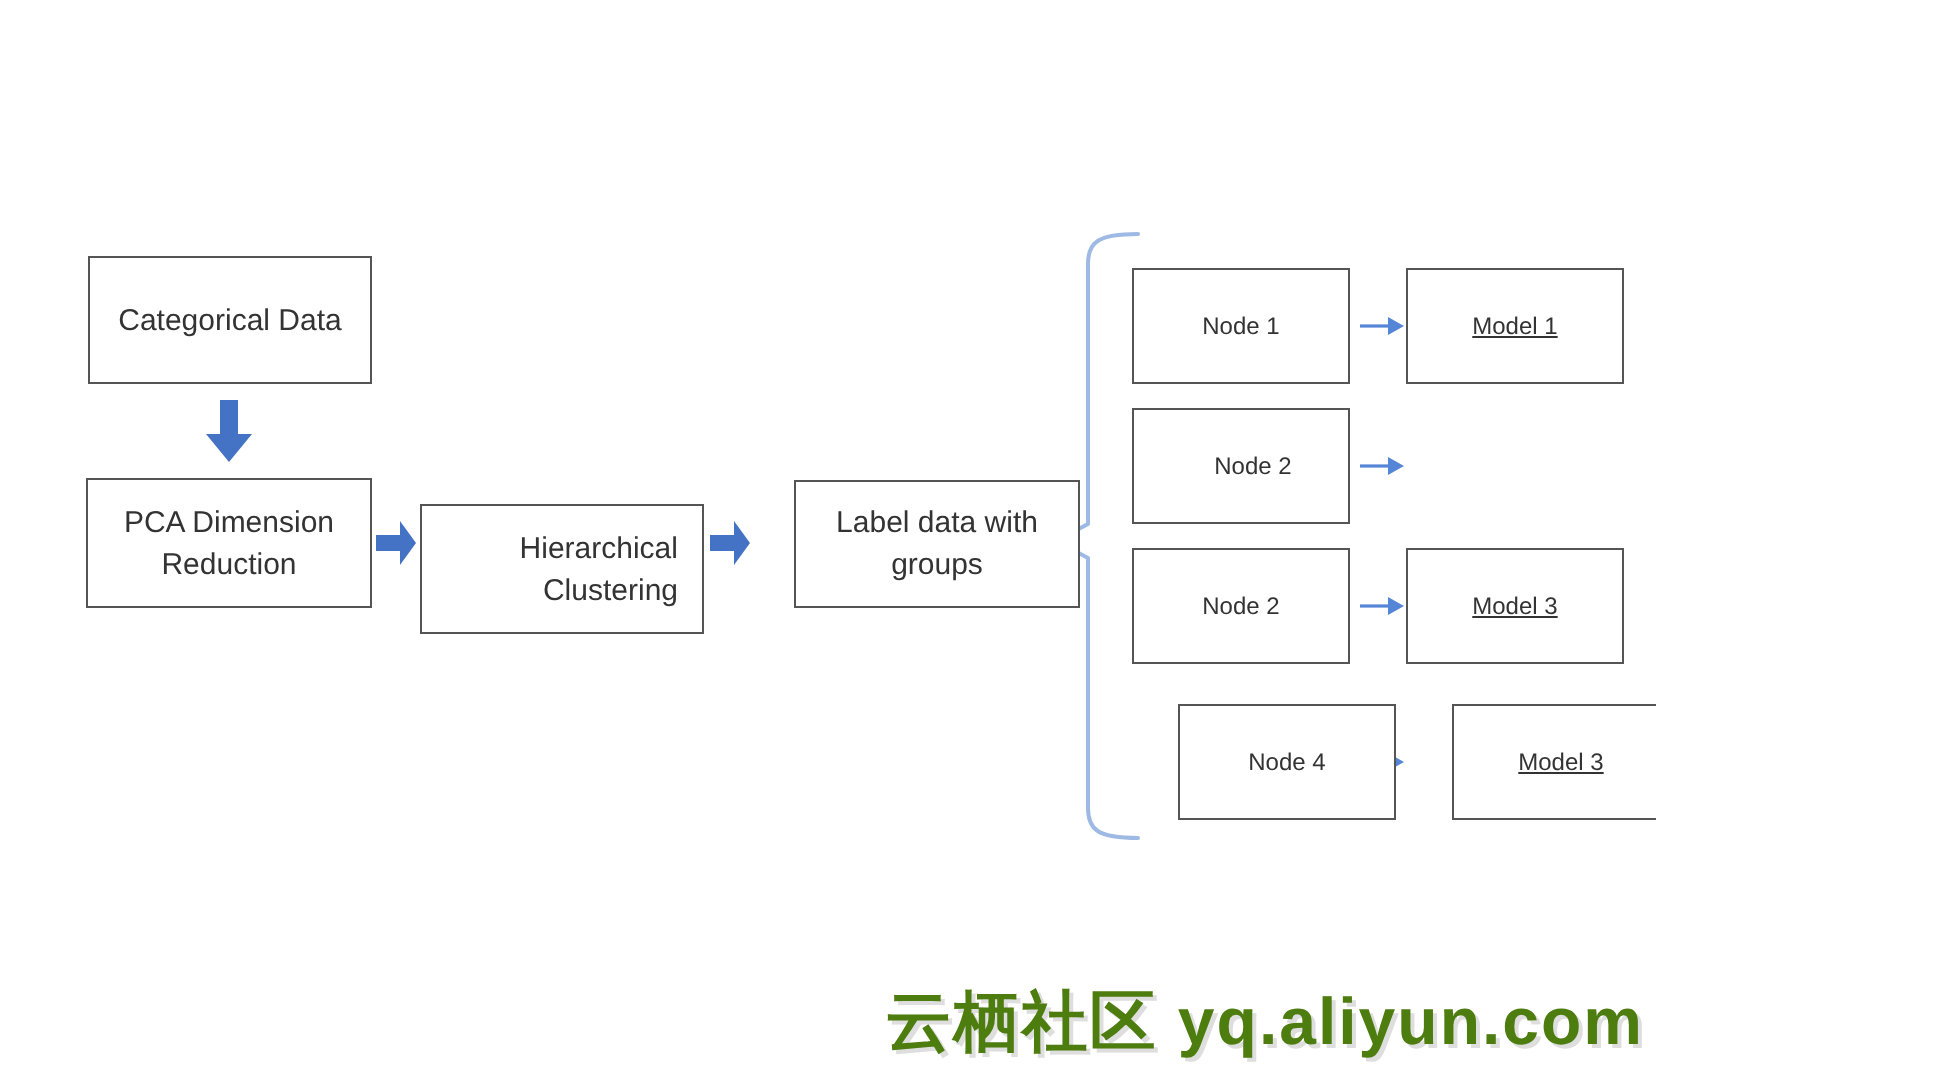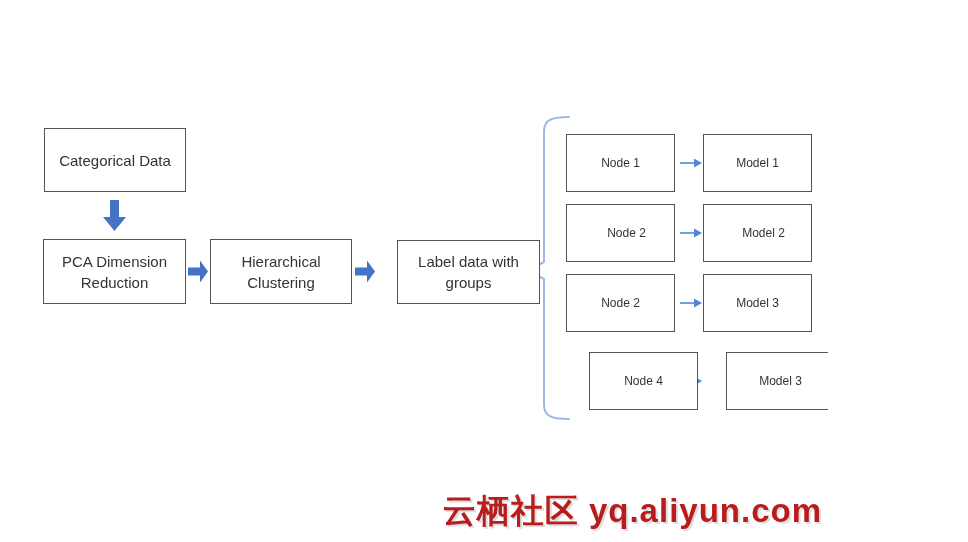--- a/index.html
+++ b/index.html
@@ -31,43 +31,43 @@
     line-height: 21px;
     padding: 2px 12px;
   }
   .pair-box {
     font-size: 12px;
     line-height: 20px;
   }
   
   #box-categorical { left: 44px;  top: 128px; width: 142px; height: 64px; }
   #box-pca         { left: 43px;  top: 239px; width: 143px; height: 65px; }
-  #box-hier        { left: 210px; top: 239px; width: 142px; height: 65px; }
+  #box-hier        { left: 210px; top: 252px; width: 142px; height: 65px; text-align: right; }
   #box-label       { left: 377px; top: 240px; width: 143px; height: 64px; margin-left: 20px; }
   
   .node-box  { left: 566px; width: 109px; height: 58px; }
-  .model-box { left: 703px; width: 109px; height: 58px; }
+  .model-box { left: 703px; width: 109px; height: 58px; text-decoration: underline; }
   .row-1 { top: 134px; }
   .row-2 { top: 204px; padding-left: 12px; }
   .row-3 { top: 274px; }
   .row-4 { top: 352px; margin-left: 23px; }
   #overlay {
     position: absolute;
     left: 0; top: 0;
     width: 968px; height: 542px;
     pointer-events: none;
   }
   #watermark {
     position: absolute;
     right: 6px;
     bottom: 8px;
     font-size: 33px;
     font-weight: bold;
     letter-spacing: 1px;
-    color: #b91c1c;
+    color: #4d7c0f;
     text-shadow: 2px 2px 0 #dedede;
     white-space: nowrap;
     user-select: none;
   }
 </style>
 </head>
 <body>
 
 <div id="canvas">
 
@@ -115,23 +115,20 @@
   <div class="box pair-box node-box row-1">
     <span>Node 1</span>
   </div>
   <div class="box pair-box model-box row-1">
     <span>Model 1</span>
   </div>
 
   <div class="box pair-box node-box row-2">
     <span>Node 2</span>
   </div>
-  <div class="box pair-box model-box row-2">
-    <span>Model 2</span>
-  </div>
 
   <div class="box pair-box node-box row-3">
     <span>Node 2</span>
   </div>
   <div class="box pair-box model-box row-3">
     <span>Model 3</span>
   </div>
 
   <div class="box pair-box node-box row-4">
     <span>Node 4</span>

